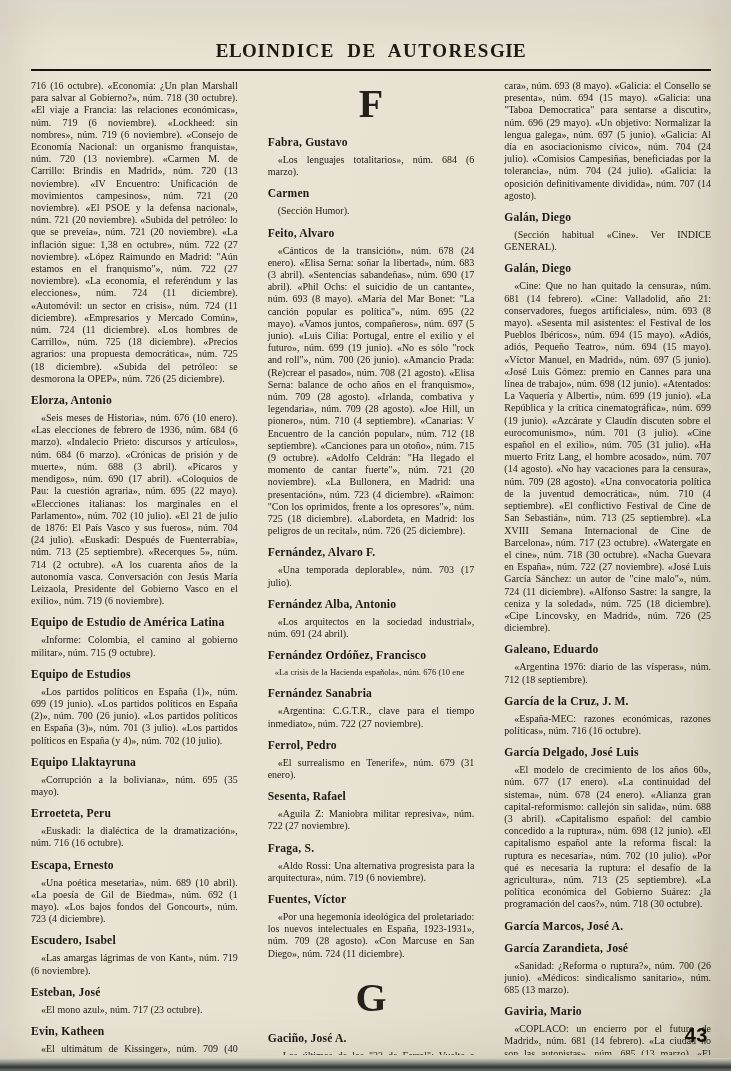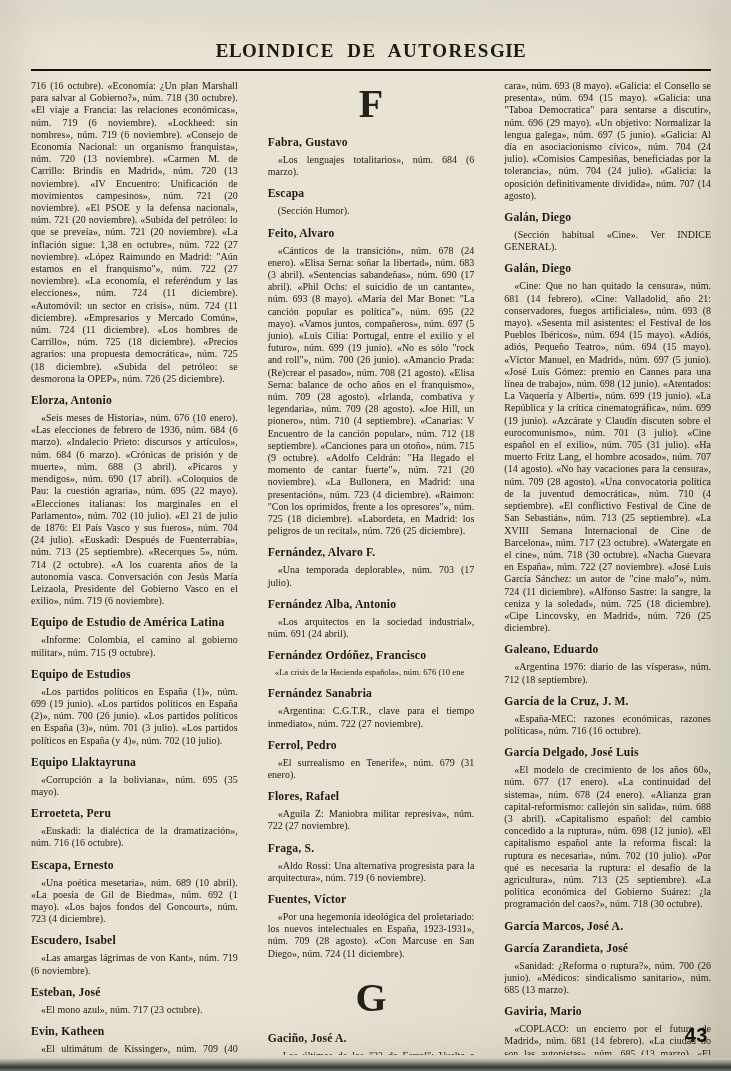--- a/index.html
+++ b/index.html
@@ -88,35 +88,35 @@
           <p class="para">«El mono azul», núm. 717 (23 octubre).</p>
           <h3 class="author">Evin, Katheen</h3>
           <p class="para">«El ultimátum de Kissinger», núm. 709 (40 agosto).</p>
           <h3 class="author">Ezcurra, José Angel</h3>
           <p class="para">«Contra la Medicina del médico», núm. 706 (7 agosto).</p>
         </div>
       <div class="col">
           <div class="letter">F</div>
           <h3 class="author">Fabra, Gustavo</h3>
           <p class="para">«Los lenguajes totalitarios», núm. 684 (6 marzo).</p>
-          <h3 class="author">Escapa</h3>
+          <h3 class="author">Carmen</h3>
           <p class="para">(Sección Humor).</p>
           <h3 class="author">Feito, Alvaro</h3>
           <p class="para">«Cánticos de la transición», núm. 678 (24 enero). «Elisa Serna: soñar la libertad», núm. 683 (3 abril). «Sentencias sabandeñas», núm. 690 (17 abril). «Phil Ochs: el suicidio de un cantante», núm. 693 (8 mayo). «María del Mar Bonet: "La canción popular es política"», núm. 695 (22 mayo). «Vamos juntos, compañeros», núm. 697 (5 junio). «Luis Cilia: Portugal, entre el exilio y el futuro», núm. 699 (19 junio). «No es sólo "rock and roll"», núm. 700 (26 junio). «Amancio Prada: (Re)crear el pasado», núm. 708 (21 agosto). «Elisa Serna: balance de ocho años en el franquismo», núm. 709 (28 agosto). «Irlanda, combativa y legendaria», núm. 709 (28 agosto). «Joe Hill, un pionero», núm. 710 (4 septiembre). «Canarias: V Encuentro de la canción popular», núm. 712 (18 septiembre). «Canciones para un otoño», núm. 715 (9 octubre). «Adolfo Celdrán: "Ha llegado el momento de cantar fuerte"», núm. 721 (20 noviembre). «La Bullonera, en Madrid: una presentación», núm. 723 (4 diciembre). «Raimon: "Con los oprimidos, frente a los opresores"», núm. 725 (18 diciembre). «Labordeta, en Madrid: los peligros de un recital», núm. 726 (25 diciembre).</p>
           <h3 class="author">Fernández, Alvaro F.</h3>
           <p class="para">«Una temporada deplorable», núm. 703 (17 julio).</p>
           <h3 class="author">Fernández Alba, Antonio</h3>
           <p class="para">«Los arquitectos en la sociedad industrial», núm. 691 (24 abril).</p>
           <h3 class="author">Fernández Ordóñez, Francisco</h3>
           <p class="para small">«La crisis de la Hacienda española», núm. 676 (10 ene</p>
           <h3 class="author">Fernández Sanabria</h3>
           <p class="para">«Argentina: C.G.T.R., clave para el tiempo inmediato», núm. 722 (27 noviembre).</p>
           <h3 class="author">Ferrol, Pedro</h3>
           <p class="para">«El surrealismo en Tenerife», núm. 679 (31 enero).</p>
-          <h3 class="author">Flores, Rafael</h3>
+          <h3 class="author">Sesenta, Rafael</h3>
           <p class="para">«Aguila Z: Maniobra militar represiva», núm. 722 (27 noviembre).</p>
           <h3 class="author">Fraga, S.</h3>
           <p class="para">«Aldo Rossi: Una alternativa progresista para la arquitectura», núm. 719 (6 noviembre).</p>
           <h3 class="author">Fuentes, Víctor</h3>
           <p class="para">«Por una hegemonía ideológica del proletariado: los nuevos intelectuales en España, 1923-1931», núm. 709 (28 agosto). «Con Marcuse en San Diego», núm. 724 (11 diciembre).</p>
           <div class="letter mid">G</div>
           <h3 class="author">Gaciño, José A.</h3>
           <p class="para">«Los últimos de los "23 de Ferrol": Vuelta a casa de Amor, Riobó y Pillado», núm. 682 (21 febrero). «Los precursores de la identidad gallega», núm. 683 (28 febrero). «Galicia no quiere ser el basurero de España», núm. 686 (20 marzo). «Galicia: los partidarios de las celulosas contraatacan», núm. 691 (24 abril). «Canción: problemas periféricos», núm. 692 (1 mayo). «Galicia: la oposición a las celulosas cuesta</p>
         </div>
       <div class="col">

